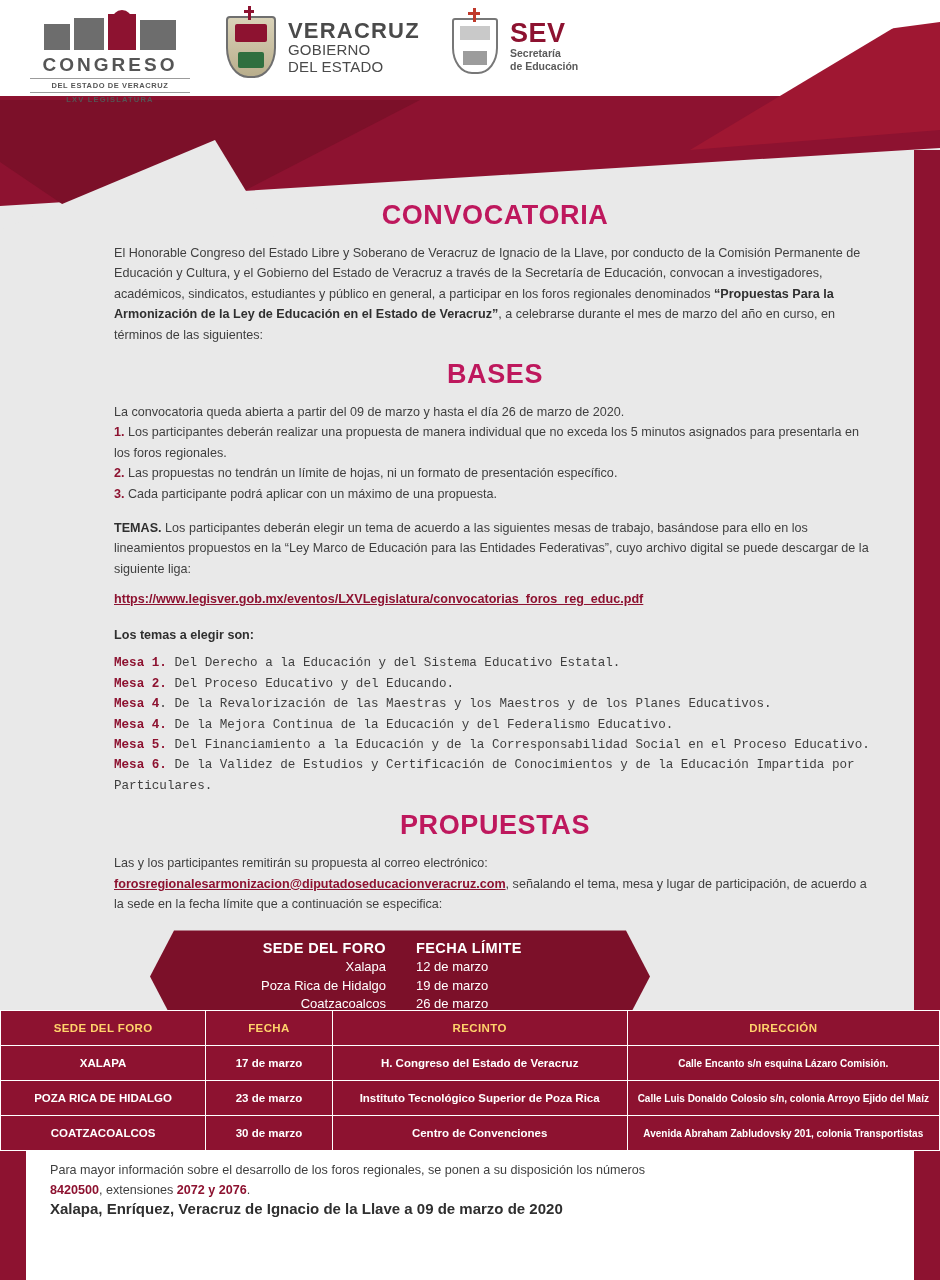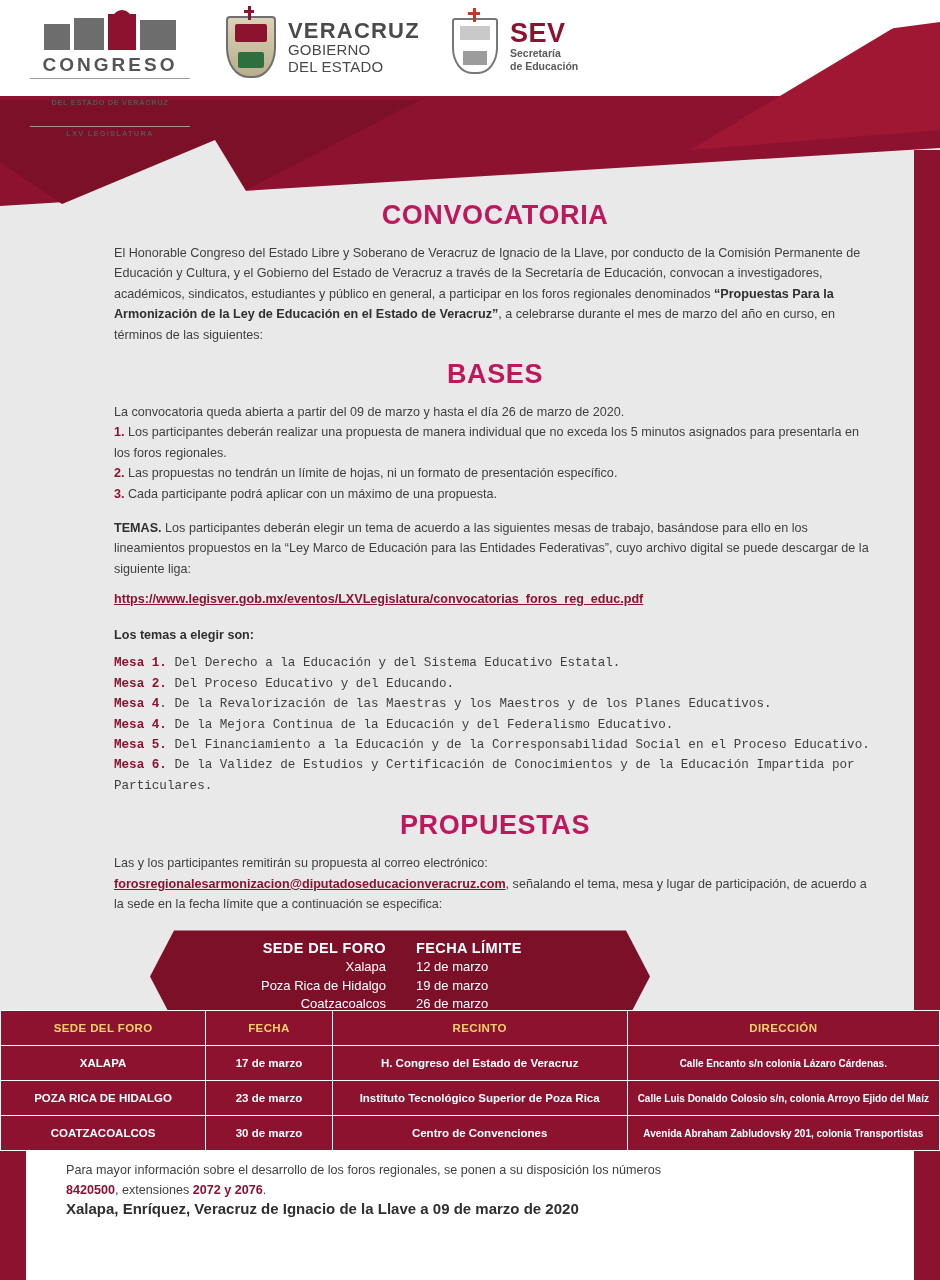--- a/index.html
+++ b/index.html
@@ -129,21 +129,21 @@
     position: absolute;
     left: 68px; top: -4px; width: 20px; height: 14px;
     background: #8d1230; border-radius: 10px 10px 0 0;
   }
   .logo-congreso .l1 {
     font-size: 19px; font-weight: bold; letter-spacing: 3px; color: #555;
   }
   .logo-congreso .l2 {
     font-size: 7.5px; font-weight: bold; letter-spacing: 0.6px; color: #555;
     border-top: 1px solid #9b9b9b; border-bottom: 1px solid #9b9b9b;
-    padding: 19px 0; margin-top: 2px;
+    padding: 2px 0; margin-top: 2px;
   }
   .logo-congreso .l3 {
     font-size: 7.5px; font-weight: bold; letter-spacing: 1.2px; color: #555; margin-top: 2px;
   }
 
   .logo-veracruz {
     position: absolute;
     left: 226px; top: 16px;
     display: flex; align-items: center; gap: 12px; justify-content: flex-end;
   }
@@ -318,21 +318,21 @@
   }
   table.sedes td.addr { font-size: 10px; }
   table.sedes th:nth-child(1), table.sedes td:nth-child(1) { width: 200px; }
   table.sedes th:nth-child(2), table.sedes td:nth-child(2) { width: 120px; }
   table.sedes th:nth-child(3), table.sedes td:nth-child(3) { width: 300px; }
   table.sedes th:nth-child(4), table.sedes td:nth-child(4) { width: 320px; }
 
   
   .footer {
     position: absolute;
-    left: 16px; top: 1160px;
+    left: 0; top: 1160px;
     width: 793px;
     z-index: 5;
   }
   .footer .inner { width: 812px; padding-left: 50px; }
   .footer .fline {
     font-size: 12.6px; line-height: 1.6; color: #3f3f3f;
   }
   .closing {
     text-align: left;
     font-size: 15px;
@@ -503,21 +503,21 @@
         <th>FECHA</th>
         <th>RECINTO</th>
         <th>DIRECCIÓN</th>
       </tr>
     </thead>
     <tbody>
       <tr>
         <td>XALAPA</td>
         <td>17 de marzo</td>
         <td>H. Congreso del Estado de Veracruz</td>
-        <td class="addr">Calle Encanto s/n colonia Lázaro Cárdenas.</td>
+        <td class="addr">Calle Encanto s/n esquina Lázaro Comisión.</td>
       </tr>
       <tr>
         <td>POZA RICA DE HIDALGO</td>
         <td>23 de marzo</td>
         <td>Instituto Tecnológico Superior de Poza Rica</td>
         <td class="addr">Calle Luis Donaldo Colosio s/n, colonia Arroyo Ejido del Maíz</td>
       </tr>
       <tr>
         <td>COATZACOALCOS</td>
         <td>30 de marzo</td>

